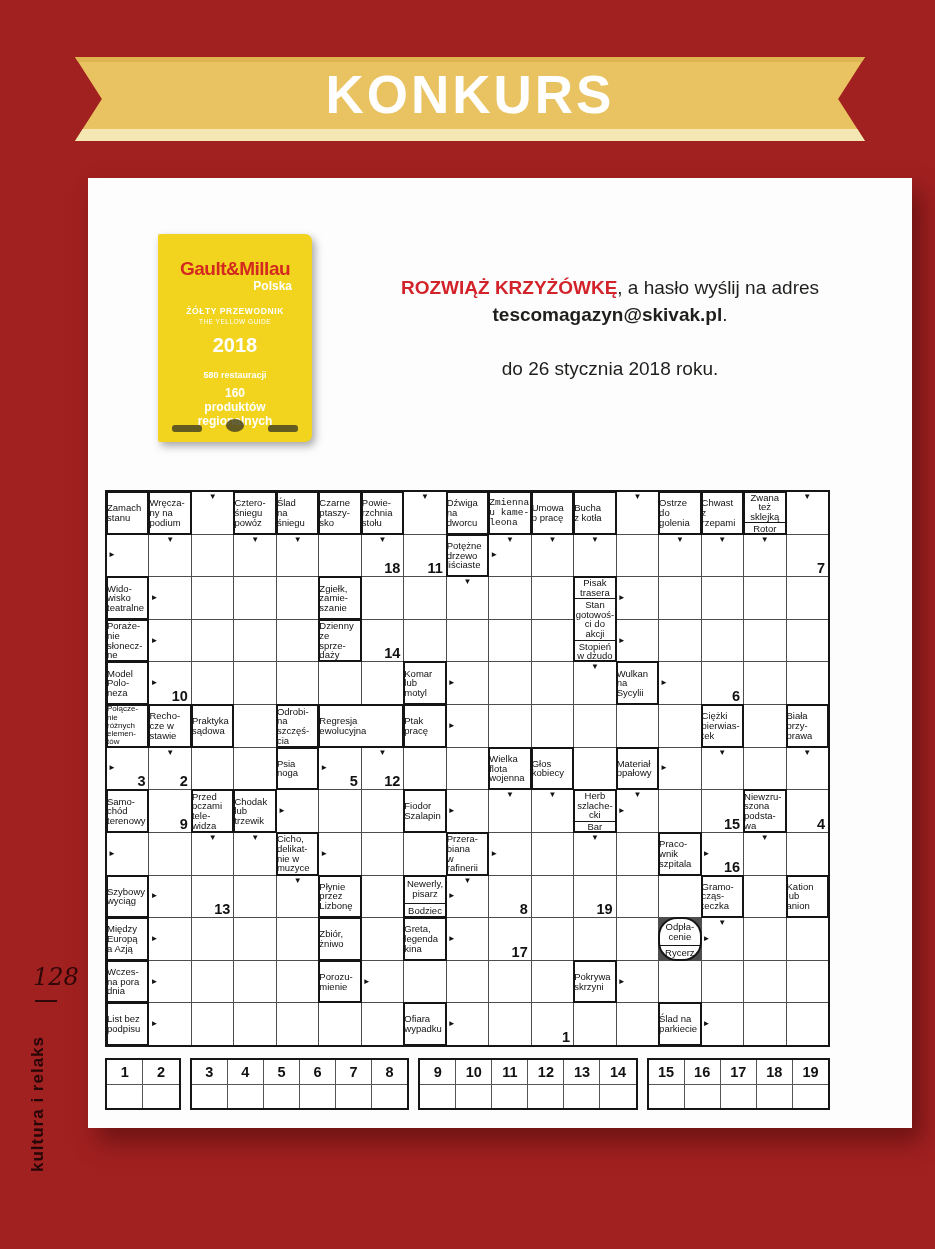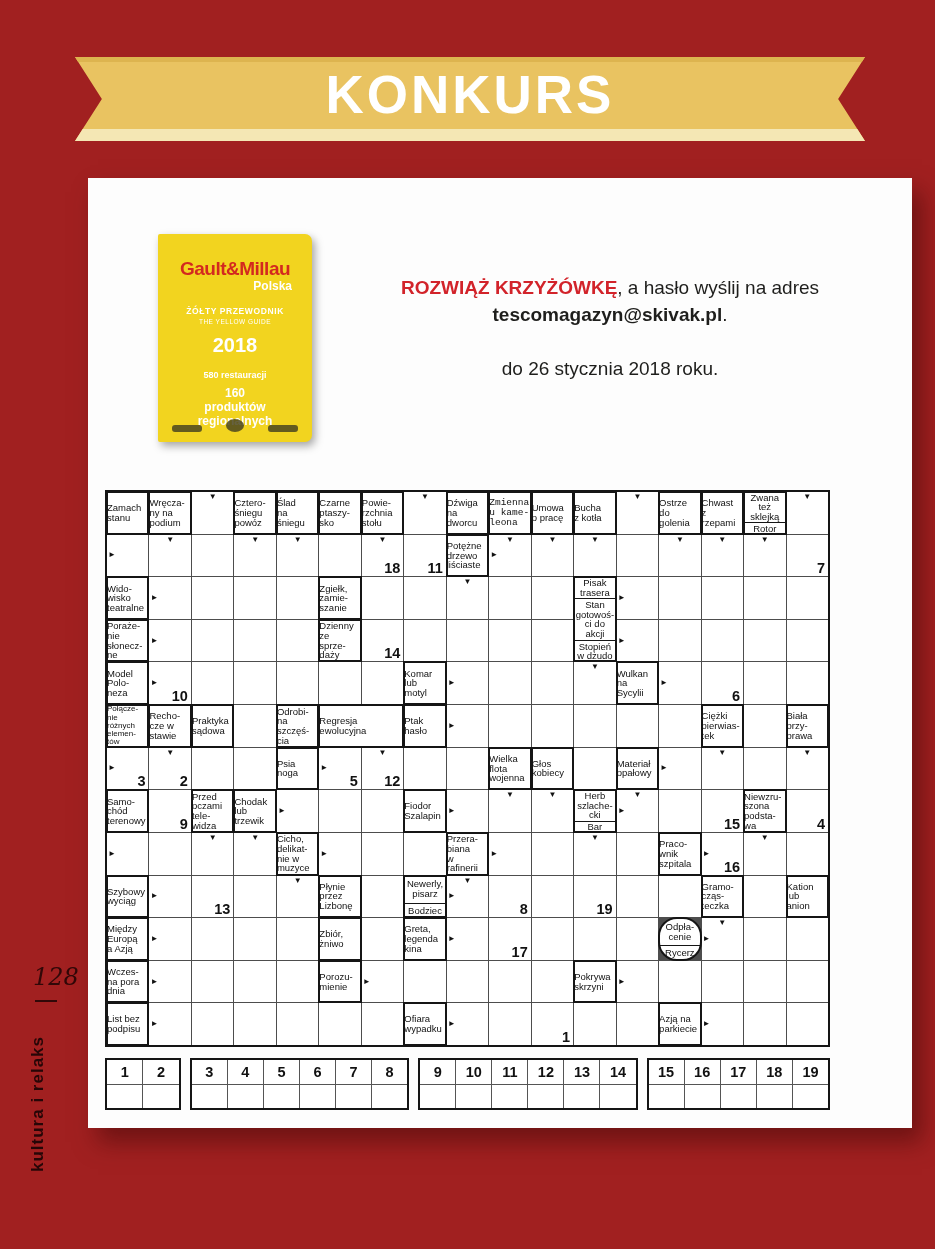--- a/index.html
+++ b/index.html
@@ -439,21 +439,21 @@
         </div>
         <div class="cw-cell cw-clue" style="grid-area: 6 / 6 / span 1 / span 2;">
           <div class="cw-text">
             <div>Regresja</div>
             <div>ewolucyjna</div>
           </div>
         </div>
         <div class="cw-cell cw-clue" style="grid-area: 6 / 8 / span 1 / span 1;">
           <div class="cw-text">
             <div>Ptak</div>
-            <div>hasło</div>
+            <div>pracę</div>
           </div>
         </div>
         <div class="cw-cell" style="grid-area: 6 / 9 / span 1 / span 1;">
           <span class="cw-arr cw-arr-r">►</span>
         </div>
         <div class="cw-cell" style="grid-area: 6 / 10 / span 1 / span 1;"></div>
         <div class="cw-cell" style="grid-area: 6 / 11 / span 1 / span 1;"></div>
         <div class="cw-cell" style="grid-area: 6 / 12 / span 1 / span 1;"></div>
         <div class="cw-cell" style="grid-area: 6 / 13 / span 1 / span 1;"></div>
         <div class="cw-cell" style="grid-area: 6 / 14 / span 1 / span 1;"></div>
@@ -837,21 +837,21 @@
           <span class="cw-arr cw-arr-r">►</span>
         </div>
         <div class="cw-cell" style="grid-area: 13 / 10 / span 1 / span 1;"></div>
         <div class="cw-cell" style="grid-area: 13 / 11 / span 1 / span 1;">
           <span class="cw-num">1</span>
         </div>
         <div class="cw-cell" style="grid-area: 13 / 12 / span 1 / span 1;"></div>
         <div class="cw-cell" style="grid-area: 13 / 13 / span 1 / span 1;"></div>
         <div class="cw-cell cw-clue" style="grid-area: 13 / 14 / span 1 / span 1;">
           <div class="cw-text">
-            <div>Azją na</div>
+            <div>Ślad na</div>
             <div>parkiecie</div>
           </div>
         </div>
         <div class="cw-cell" style="grid-area: 13 / 15 / span 1 / span 1;">
           <span class="cw-arr cw-arr-r">►</span>
         </div>
         <div class="cw-cell" style="grid-area: 13 / 16 / span 1 / span 1;"></div>
         <div class="cw-cell" style="grid-area: 13 / 17 / span 1 / span 1;"></div>
       </div>
 

